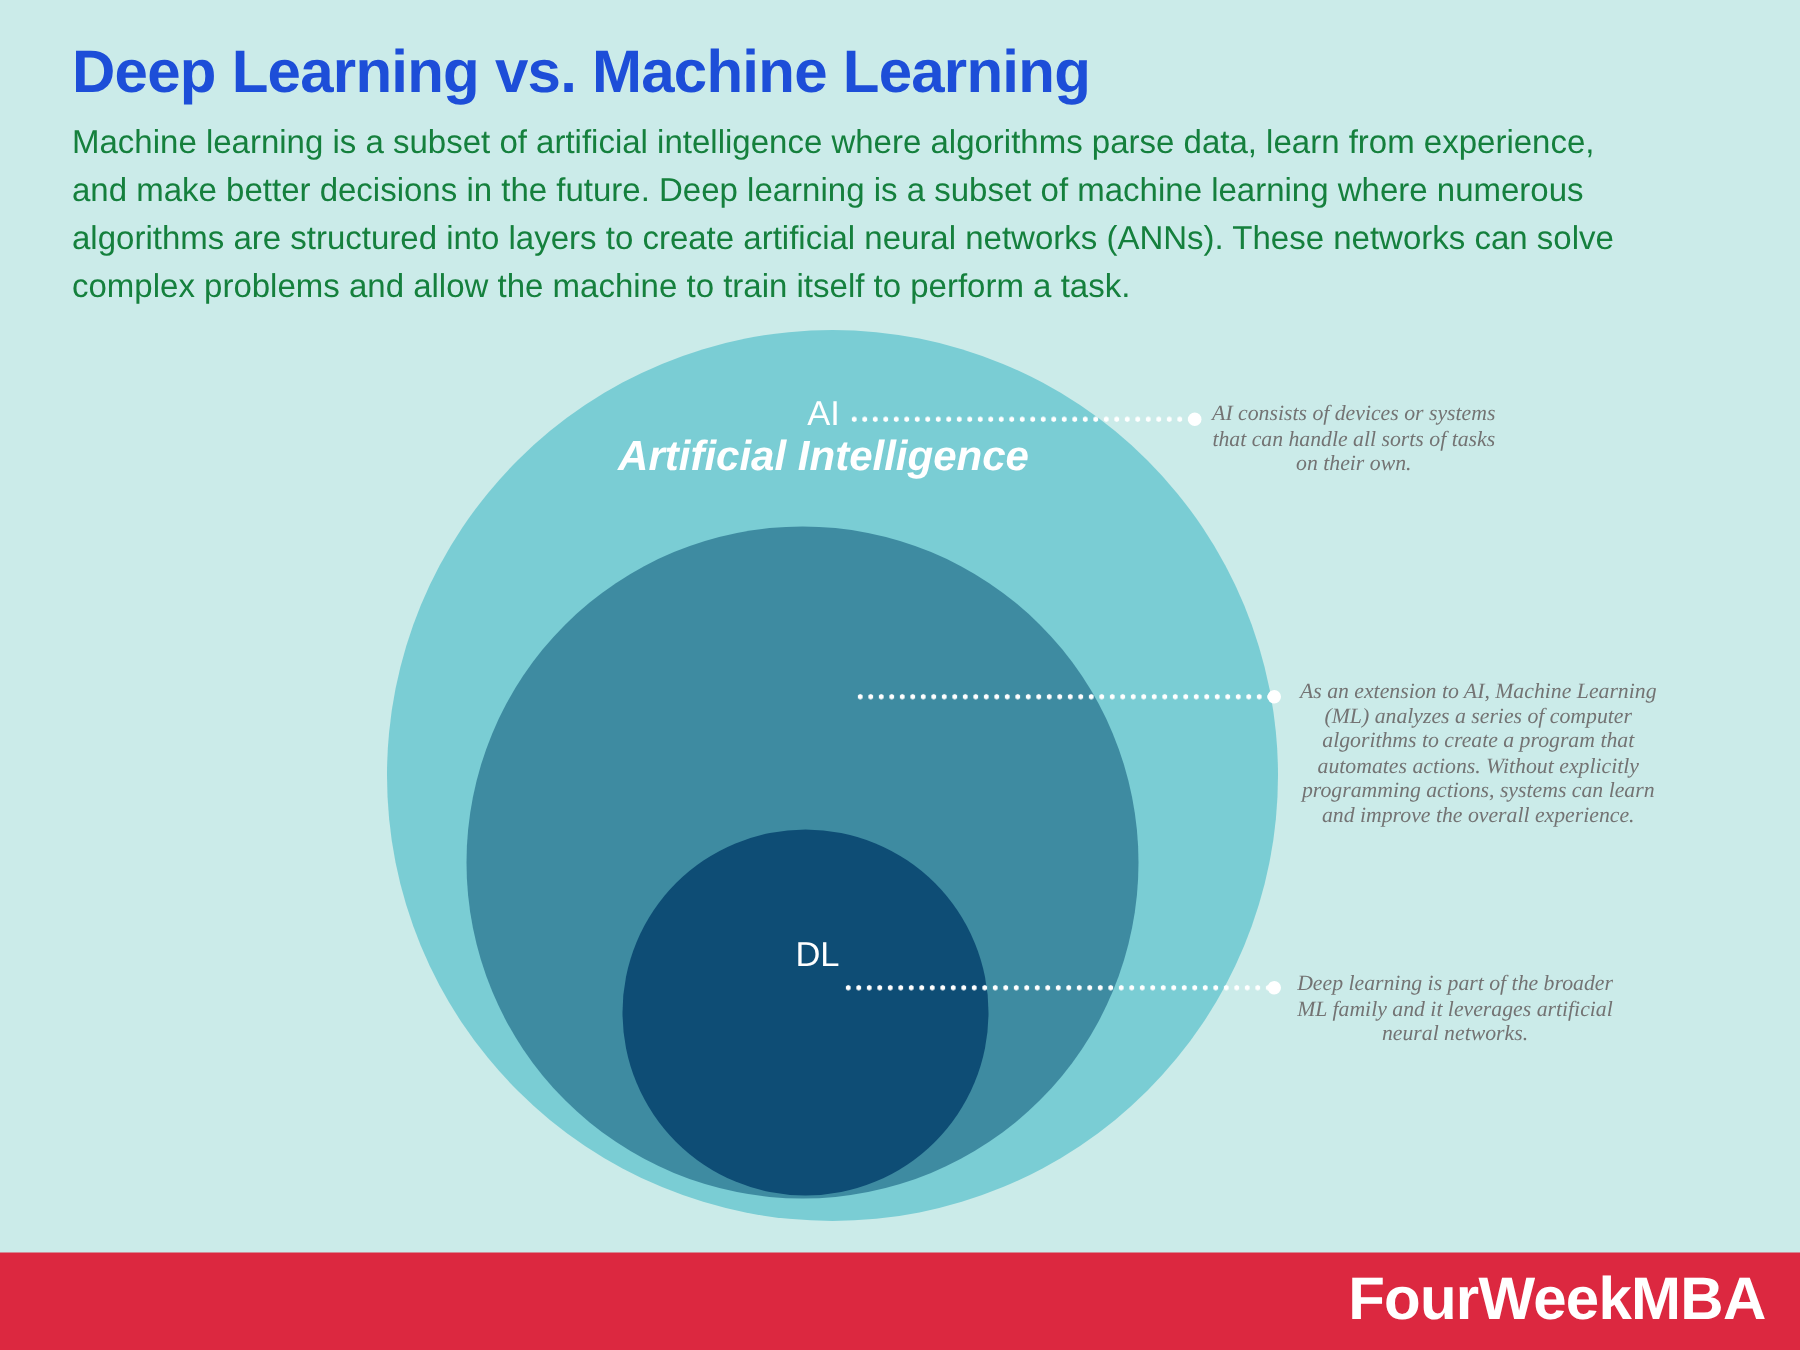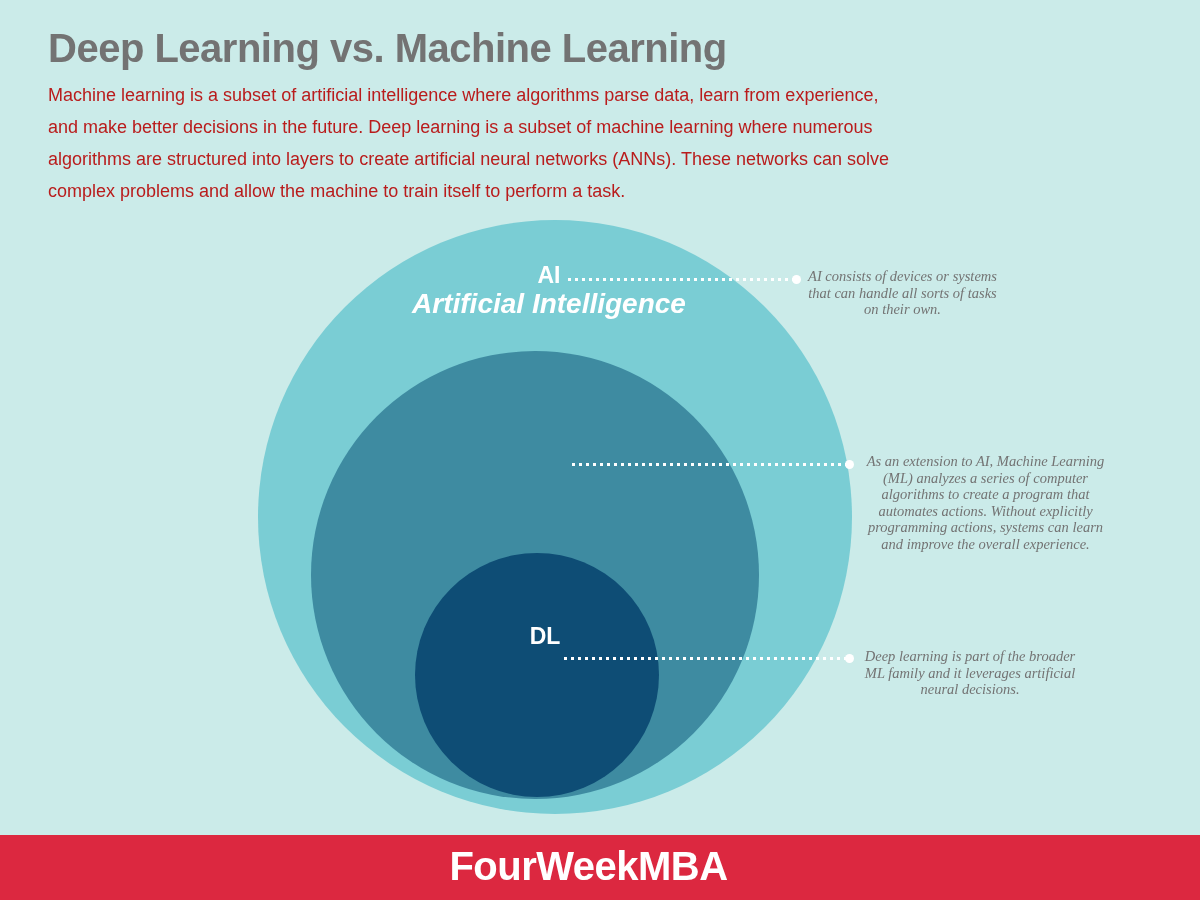--- a/index.html
+++ b/index.html
@@ -21,31 +21,31 @@
   
   .page-title {
     position: absolute;
     left: 48px;
     top: 24px;
     margin: 0;
     font-size: 40px;
     line-height: 48px;
     font-weight: bold;
     letter-spacing: -0.5px;
-    color: #737373;
+    color: #1d4ed8;
   }
   .page-description {
     position: absolute;
     left: 48px;
     top: 79px;
     margin: 0;
     width: 1110px;
-    font-size: 18px;
+    font-size: 22px;
     line-height: 32px;
-    color: #b91c1c;
+    color: #15803d;
     white-space: pre-line;
   }
 
   
   .circle {
     position: absolute;
     border-radius: 50%;
   }
   .circle.ai { left: 258px; top: 220px; width: 594px; height: 594px; background: #7acdd4; }
   .circle.ml { left: 311px; top: 351px; width: 448px; height: 448px; background: #3e8ba1; }
@@ -54,21 +54,21 @@
   
   .ring-label {
     position: absolute;
     transform: translateX(-50%);
     text-align: center;
     color: #ffffff;
     white-space: nowrap;
   }
   .ring-label .abbr {
     font-size: 23px;
-    font-weight: bold;
+    font-weight: normal;
     line-height: 25px;
   }
   .ring-label .name {
     font-size: 28px;
     font-weight: bold;
     font-style: italic;
     line-height: 31px;
     text-align: right;
   }
   .ring-label.ai { left: 549px; top: 263px; }
@@ -114,21 +114,21 @@
   .note.dl { left: 850px; top: 648px; width: 240px; }
 
   
   .footer-bar {
     position: absolute;
     left: 0;
     bottom: 0;
     width: 1200px;
     height: 65px;
     background: #dc2840;
-    text-align: center;
+    text-align: right;
   }
   .brand-logo {
     display: inline-block;
     margin-right: 23px;
     font-size: 40px;
     font-weight: bold;
     line-height: 63px;
     color: #ffffff;
     letter-spacing: -0.5px;
   }
@@ -171,20 +171,20 @@
 programming actions, systems can learn
 and improve the overall experience.</div>
 
     <div class="ring-label dl">
       <div class="abbr">DL</div>
     </div>
     <div class="leader dl"></div>
     <div class="leader-dot dl"></div>
     <div class="note dl">Deep learning is part of the broader
 ML family and it leverages artificial
-neural decisions.</div>
+neural networks.</div>
   </div>
 
   <div class="footer-bar">
     <span class="brand-logo">FourWeekMBA</span>
   </div>
 
 </div>
 
 </body></html>

